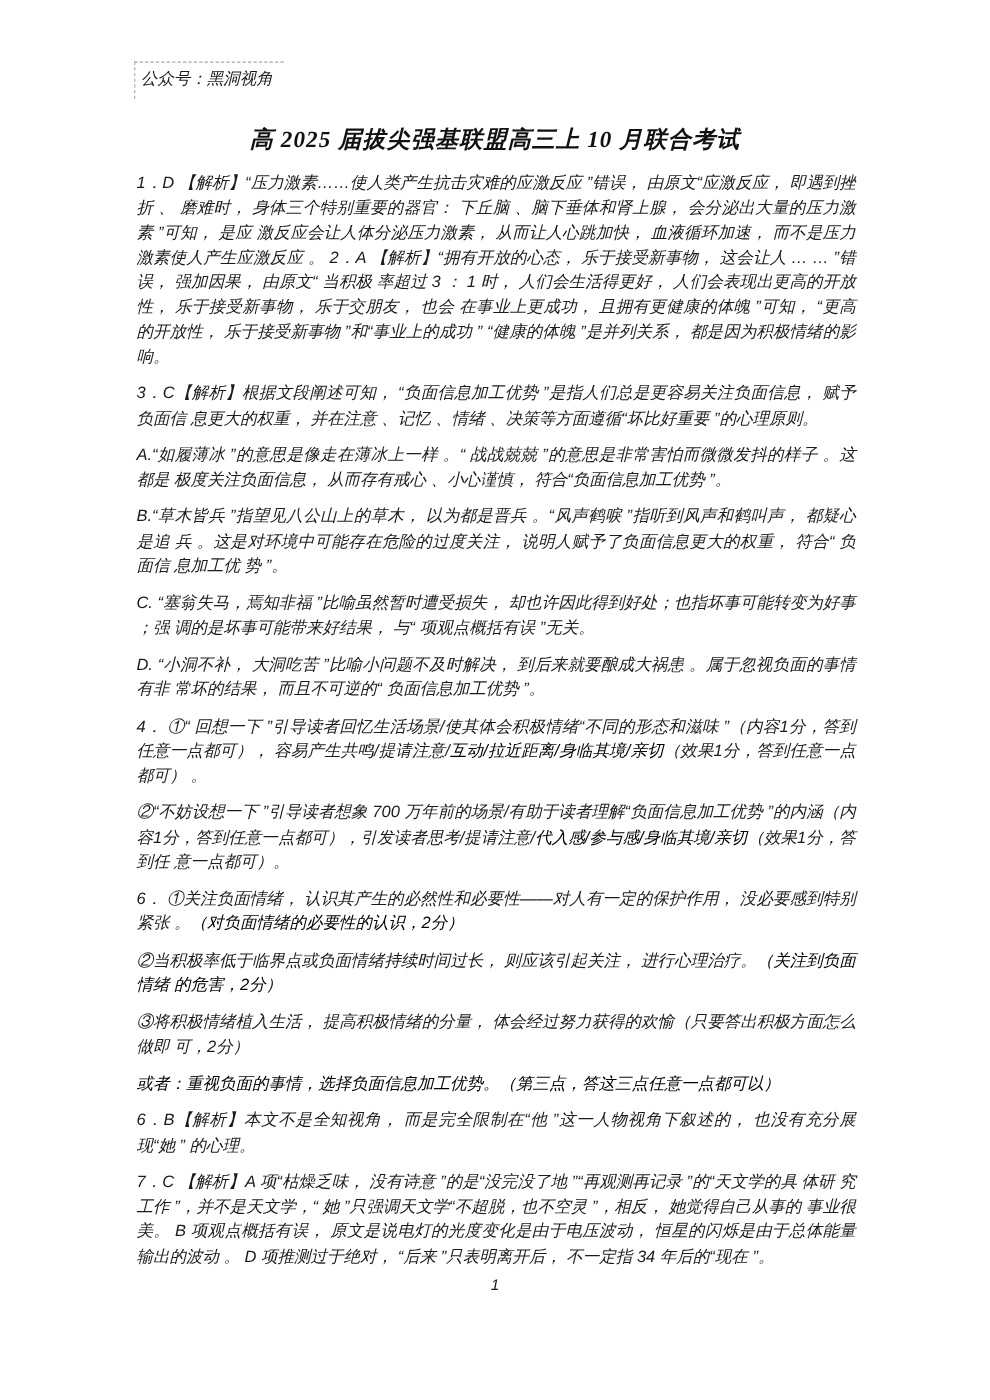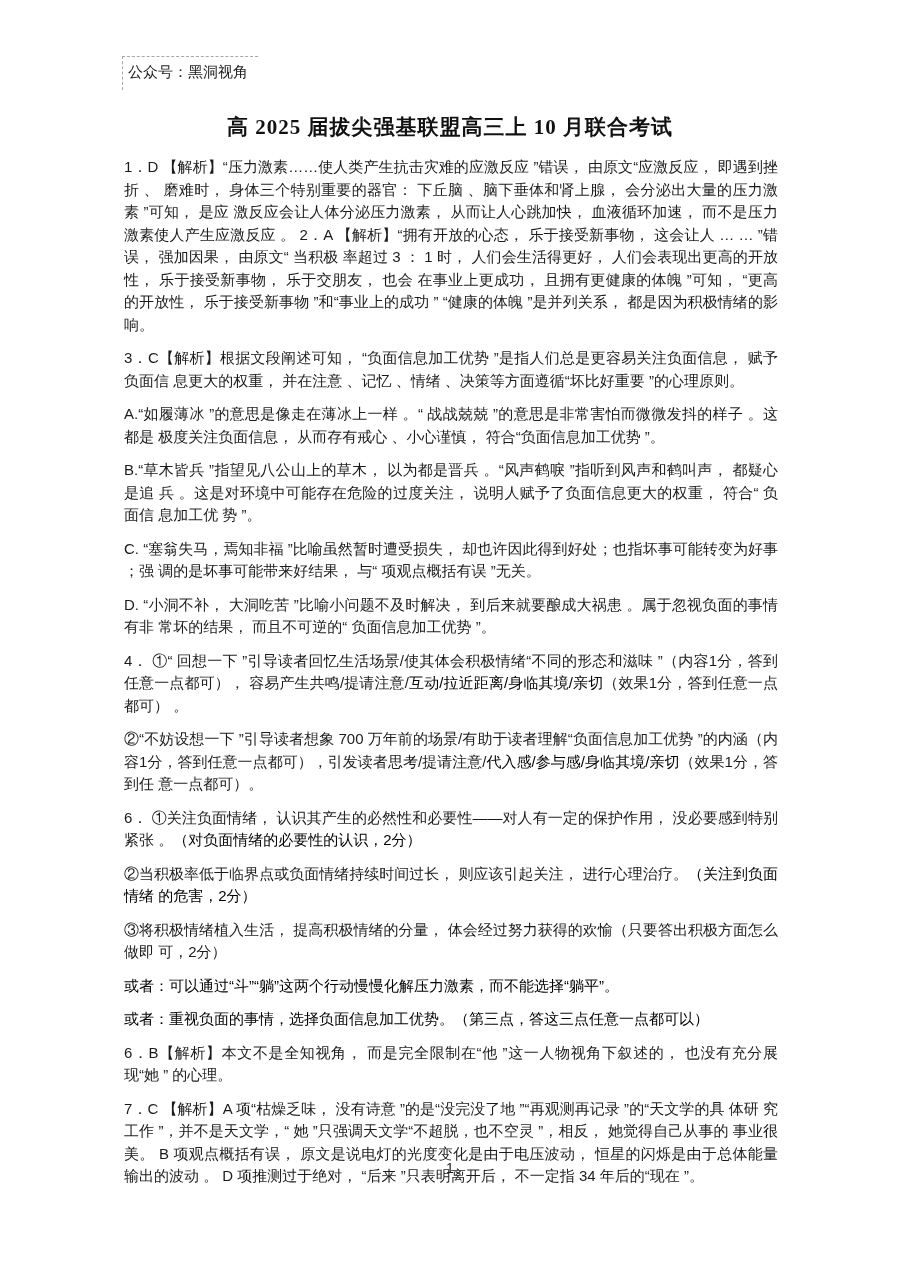--- a/index.html
+++ b/index.html
@@ -9,20 +9,21 @@
   }
   .page {
     position: relative;
     width: 820px;
     height: 1273px;
     margin: 0 auto;
     background: #ffffff;
     font-family: "Liberation Sans", sans-serif;
     color: #1b1b1b;
     overflow: hidden;
+    font-style: italic;
   }
   .badge {
     position: absolute;
     left: 82px;
     top: 56px;
     font-size: 15px;
     line-height: 1.4;
     padding: 4px 10px 8px 5px;
     border-top: 1px dashed #a8a8a8;
     border-left: 1px dashed #a8a8a8;
@@ -86,21 +87,20 @@
       <p class="para"><span>3．C【解析】根据文段阐述可知， “负面信息加工优势 ”是指人们总是更容易关注负面信息， 赋予负面信 息更大的权重， 并在注意 、记忆 、情绪 、决策等方面遵循“坏比好重要 ”的心理原则。</span></p>
       <p class="para"><span>A.“如履薄冰 ”的意思是像走在薄冰上一样 。“ 战战兢兢 ”的意思是非常害怕而微微发抖的样子 。这 都是 极度关注负面信息， 从而存有戒心 、小心谨慎， 符合“负面信息加工优势 ”。</span></p>
       <p class="para"><span>B.“草木皆兵 ”指望见八公山上的草木， 以为都是晋兵 。“风声鹤唳 ”指听到风声和鹤叫声， 都疑心 是追 兵 。这是对环境中可能存在危险的过度关注， 说明人赋予了负面信息更大的权重， 符合“ 负面信 息加工优 势 ”。</span></p>
       <p class="para"><span>C. “塞翁失马，焉知非福 ”比喻虽然暂时遭受损失， 却也许因此得到好处；也指坏事可能转变为好事 ；强 调的是坏事可能带来好结果， 与“ 项观点概括有误 ”无关。</span></p>
       <p class="para"><span>D. “小洞不补， 大洞吃苦 ”比喻小问题不及时解决， 到后来就要酿成大祸患 。属于忽视负面的事情 有非 常坏的结果， 而且不可逆的“ 负面信息加工优势 ”。</span></p>
       <p class="para"><span>4． ①“ 回想一下 ”引导读者回忆生活场景/使其体会积极情绪“不同的形态和滋味 ”（内容1分，答到 任意一点都可）， 容易产生共鸣/提请注意/</span><span class="muted">互动/拉近距离/身临其境/亲切</span><span>（效果1分，答到任意一点都可） 。</span></p>
       <p class="para"><span>②“不妨设想一下 ”引导读者想象 700 万年前的场景/有助于读者理解“负面信息加工优势 ”的内涵（内 容1分，答到任意一点都可），引发读者思考/提请注意/</span><span class="muted">代入感/参与感/身临其境/亲切</span><span>（效果1分，答到任 意一点都可）。</span></p>
       <p class="para"><span>6． ①关注负面情绪， 认识其产生的必然性和必要性——对人有一定的保护作用， 没必要感到特别紧张 。</span><span class="muted">（对负面情绪的必要性的认识，2分）</span></p>
       <p class="para"><span>②当积极率低于临界点或负面情绪持续时间过长， 则应该引起关注， 进行心理治疗。</span><span class="muted">（关注到负面情绪 的危害，2分）</span></p>
       <p class="para"><span>③将积极情绪植入生活， 提高积极情绪的分量， 体会经过努力获得的欢愉（只要答出积极方面怎么做即 可，2分）</span></p>
-      <p class="para"><span class="muted">或者：可以通过“斗”“躺”这两个行动慢慢化解压力激素，而不能选择“躺平”。</span></p>
       <p class="para"><span class="muted">或者：重视负面的事情，选择负面信息加工优势。（第三点，答这三点任意一点都可以）</span></p>
       <p class="para"><span>6．B【解析】本文不是全知视角， 而是完全限制在“他 ”这一人物视角下叙述的， 也没有充分展现“她 ” 的心理。</span></p>
       <p class="para"><span>7．C 【解析】A 项“枯燥乏味， 没有诗意 ”的是“没完没了地 ”“再观测再记录 ”的“天文学的具 体研 究工作 ”，并不是天文学，“ 她 ”只强调天文学“不超脱，也不空灵 ”，相反， 她觉得自己从事的 事业很美。 B 项观点概括有误， 原文是说电灯的光度变化是由于电压波动， 恒星的闪烁是由于总体能量 输出的波动 。 D 项推测过于绝对， “后来 ”只表明离开后， 不一定指 34 年后的“现在 ”。</span></p>
     </div>
 
   <div class="page-number">1</div>
 
 </div>
 
 </body></html>

